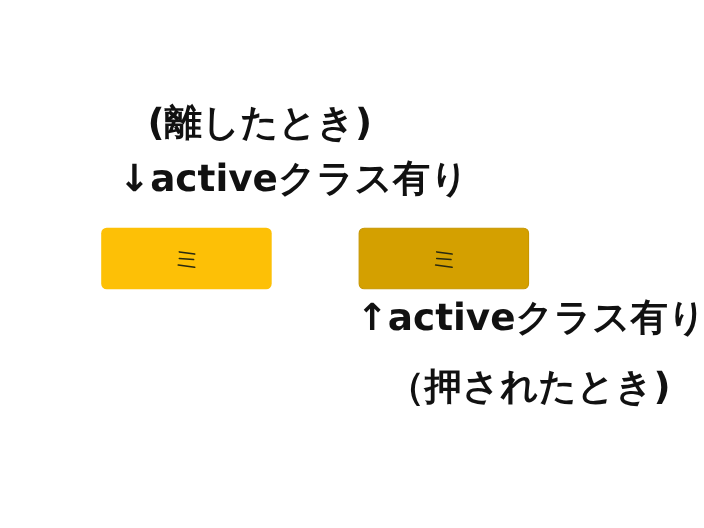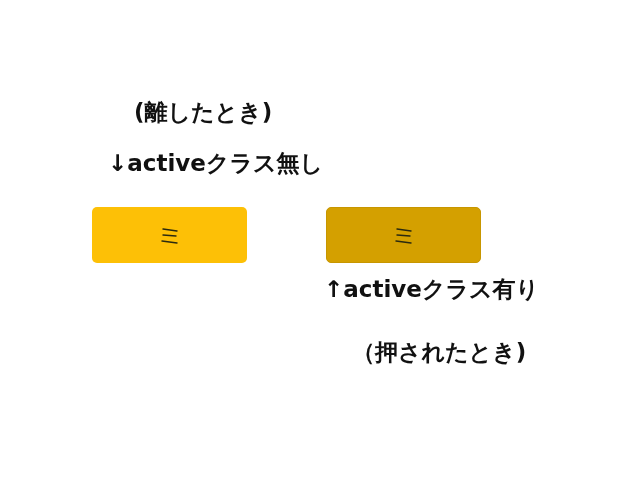--- a/index.html
+++ b/index.html
@@ -1,40 +1,40 @@
 <!DOCTYPE html>
 <html><head>
   <meta charset="utf-8">
   <style>
     html, body { margin: 0; padding: 0; }
     body {
       width: 640px; height: 480px; background: #ffffff; position: relative; overflow: hidden;
       font-family: "DejaVu Sans", sans-serif; color: #111;
     }
     .label {
-      position: absolute; font-weight: bold; font-size: 23px; line-height: 32px; white-space: nowrap;
+      position: absolute; font-weight: bold; font-size: 34px; line-height: 32px; white-space: nowrap;
       color: #111;
     }
     #label-released { left: 134px; top: 96px; }
     #label-no-active { left: 108px; top: 147px; }
     #label-has-active { left: 324px; top: 273px; }
     #label-pressed { left: 352px; top: 336px; }
     .btn {
       position: absolute; width: 155px; height: 56px; border-radius: 5px; box-sizing: border-box;
       display: flex; align-items: center; justify-content: center; cursor: pointer;
     }
     #btn-normal { left: 92px; top: 207px; background: #FDC006; }
     #btn-active { left: 326px; top: 207px; background: #D4A000; border: 1px solid #C79600; }
     .icon svg { display: block; }
   </style>
 </head>
 <body>
 
 <div class="label" id="label-released">(離したとき)</div>
-<div class="label" id="label-no-active">↓activeクラス無し</div>
+<div class="label" id="label-no-active">↓activeクラス有り</div>
 
 <div class="btn" id="btn-normal">
   <span class="icon">
     <svg width="20" height="20" viewBox="0 0 20 20">
       <path d="M3 4 L17 6" stroke="#2a2a10" stroke-width="1.4" stroke-linecap="round" fill="none"></path>
       <path d="M3 10 L16 11" stroke="#2a2a10" stroke-width="1.4" stroke-linecap="round" fill="none"></path>
       <path d="M2 16 L17 18" stroke="#2a2a10" stroke-width="1.4" stroke-linecap="round" fill="none"></path>
     </svg>
   </span>
 </div>

